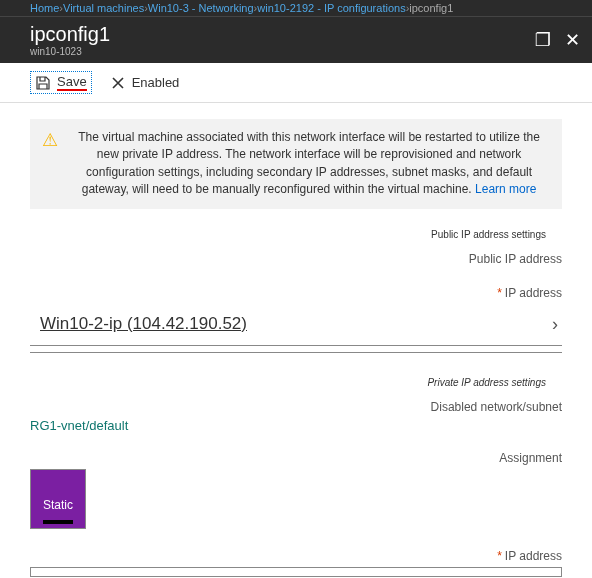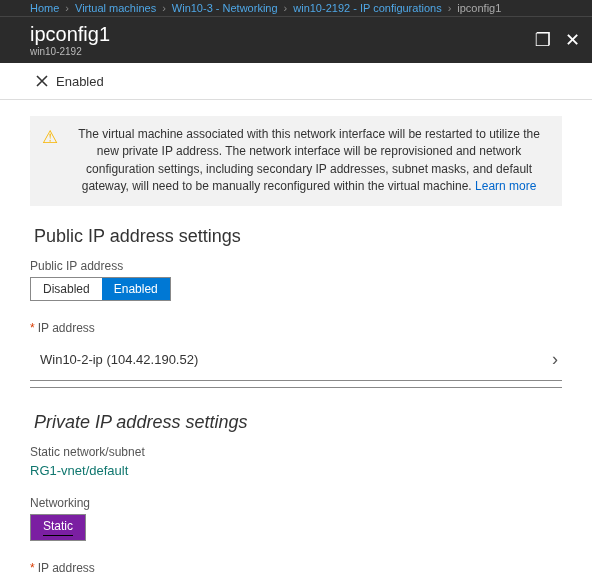--- a/index.html
+++ b/index.html
@@ -1,19 +1,19 @@
 <!DOCTYPE html>
 <html><head>
 <meta charset="utf-8">
 <style>
 * { box-sizing: border-box; margin: 0; padding: 0; font-family: "Segoe UI", Arial, sans-serif; }
 body { background: #fff; width: 592px; height: 578px; overflow: hidden; color: #333; }
 
 .topbar { background: #2b2b2b; color: #fff; }
-.breadcrumb { display: flex; align-items: center; gap: 6px; padding: 2px 10px 2px 30px; font-size: 11px; border-bottom: 1px solid #444; }
+.breadcrumb { display: flex; align-items: center; padding: 2px 10px 2px 30px; font-size: 11px; border-bottom: 1px solid #444; }
 .breadcrumb a { color: #4fa7e6; text-decoration: none; }
 .breadcrumb .sep { color: #888; }
 .breadcrumb .current { color: #aaa; }
 
 .titlebar { display: flex; align-items: center; padding: 6px 12px 6px 30px; }
 .titlebar .titles { flex: 1; }
 .titlebar .title { font-size: 20px; font-weight: 300; color: #fff; }
 .titlebar .subtitle { font-size: 10px; color: #bbb; }
 .titlebar .winicons { display: flex; gap: 14px; font-size: 18px; color: #fff; cursor: pointer; }
 
@@ -23,108 +23,110 @@
 .tbtn svg { width: 16px; height: 16px; }
 .underline { border-bottom: 2px solid #e60000; display: inline-block; }
 
 .content { padding: 16px 30px; font-size: 13px; color: #333; }
 
 .warnbox { display: flex; gap: 10px; background: #f2f2f2; padding: 10px 12px; margin-bottom: 20px; }
 .warnbox .icon { color: #f7b500; font-size: 18px; line-height: 1; margin-top: 2px; }
 .warnbox .text { font-size: 12px; line-height: 1.45; color: #333; text-align: center; }
 .warnbox a { color: #0066cc; text-decoration: none; }
 
-.section-h { font-size: 18px; font-weight: 400; margin: 10px 4px 12px; }
-.field-label { font-size: 12px; color: #555; margin-bottom: 4px; }
+.section-h { font-size: 10px; font-weight: 400; margin: 10px 16px 12px; text-align: right; }
+.field-label { font-size: 12px; color: #555; margin-bottom: 4px; text-align: right; }
 
 .toggle { display: flex; border: 1px solid #888; width: fit-content; font-size: 12px; }
 .toggle .opt { padding: 4px 12px; cursor: pointer; }
 .toggle .active-blue { background: #0078d4; color: #fff; }
 .toggle .active-purple { background: #7b1fa2; color: #fff; }
 
 .req { color: #d83b01; margin-right: 3px; }
 .sel-row { display: flex; align-items: center; padding: 10px 0; border-bottom: 1px solid #888; cursor: pointer; margin-top: 4px; }
-.sel-row .val { flex: 1; font-size: 13px; padding-left: 10px; }
+.sel-row .val { flex: 1; font-size: 17px; padding-left: 10px; text-decoration: underline; }
 .sel-row .chev { font-size: 18px; color: #555; padding-right: 4px; }
 .divider { border-bottom: 1px solid #888; margin-top: 6px; }
 
 .link { color: #0f766e; text-decoration: none; }
 
 .ip-input { display: flex; align-items: center; border: 1px solid #888; padding: 4px 8px; margin-top: 4px; }
 
-.redline { display:inline-block; border-bottom: 1px solid #000000; padding-bottom:2px; }
+.redline { display:inline-block; border-bottom: 4px solid #000000; padding-bottom:8px;margin-top:24px; }
 </style>
 </head>
 <body>
 
 <div class="topbar">
   <div class="breadcrumb">
     <a href="#">Home</a>
     <span class="sep">›</span>
     <a href="#">Virtual machines</a>
     <span class="sep">›</span>
     <a href="#">Win10-3 - Networking</a>
     <span class="sep">›</span>
     <a href="#">win10-2192 - IP configurations</a>
     <span class="sep">›</span>
     <span class="current">ipconfig1</span>
   </div>
   <div class="titlebar">
     <div class="titles">
       <div class="title">ipconfig1</div>
-      <div class="subtitle">win10-2192</div>
+      <div class="subtitle">win10-1023</div>
     </div>
     <div class="winicons">
       <span>❐</span>
       <span>✕</span>
     </div>
   </div>
 </div>
 
 <div class="toolbar">
+  <div class="tbtn save">
+    <svg viewBox="0 0 16 16">
+        <path fill="none" stroke="#333" stroke-width="1.2" d="M2 2h9l3 3v9H2z M5 2v4h5V2 M4 14v-5h8v5"></path>
+      </svg>
+    <span class="underline">Save</span>
+  </div>
   <div class="tbtn">
     <svg viewBox="0 0 16 16">
         <path stroke="#333" stroke-width="1.6" d="M3 3l10 10M13 3L3 13"></path>
       </svg>
     <span>Enabled</span>
   </div>
 </div>
 
 <div class="content">
   <div class="warnbox">
     <div class="icon">⚠</div>
     <div class="text">
       <span>The virtual machine associated with this network interface will be restarted to utilize the new private IP address. The network interface will be reprovisioned and network configuration settings, including secondary IP addresses, subnet masks, and default gateway, will need to be manually reconfigured within the virtual machine.</span>
       <a href="#">Learn more</a>
     </div>
   </div>
 
   <div class="section-h">Public IP address settings</div>
 
   <div class="field-label">Public IP address</div>
-  <div class="toggle">
-    <div class="opt">Disabled</div>
-    <div class="opt active-blue">Enabled</div>
-  </div>
 
   <div style="margin-top:20px;">
     <div class="field-label"><span class="req">*</span><span>IP address</span></div>
     <div class="sel-row">
       <div class="val">Win10-2-ip (104.42.190.52)</div>
       <div class="chev">›</div>
     </div>
     <div class="divider"></div>
   </div>
 
   <div class="section-h" style="margin-top:24px;font-style:italic;">Private IP address settings</div>
 
-  <div class="field-label">Static network/subnet</div>
+  <div class="field-label">Disabled network/subnet</div>
   <a href="#" class="link">RG1-vnet/default</a>
 
-  <div class="field-label" style="margin-top:18px;">Networking</div>
+  <div class="field-label" style="margin-top:18px;">Assignment</div>
   <div class="toggle">
     <div class="opt active-purple"><span class="redline">Static</span></div>
   </div>
 
   <div style="margin-top:20px;">
     <div class="field-label"><span class="req">*</span><span>IP address</span></div>
     <div class="ip-input">
       
       
     </div>

